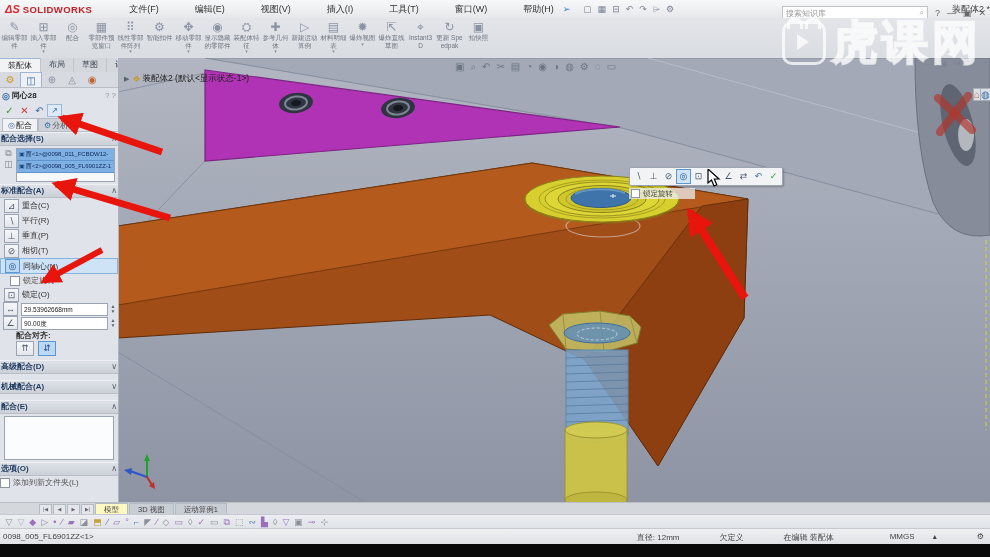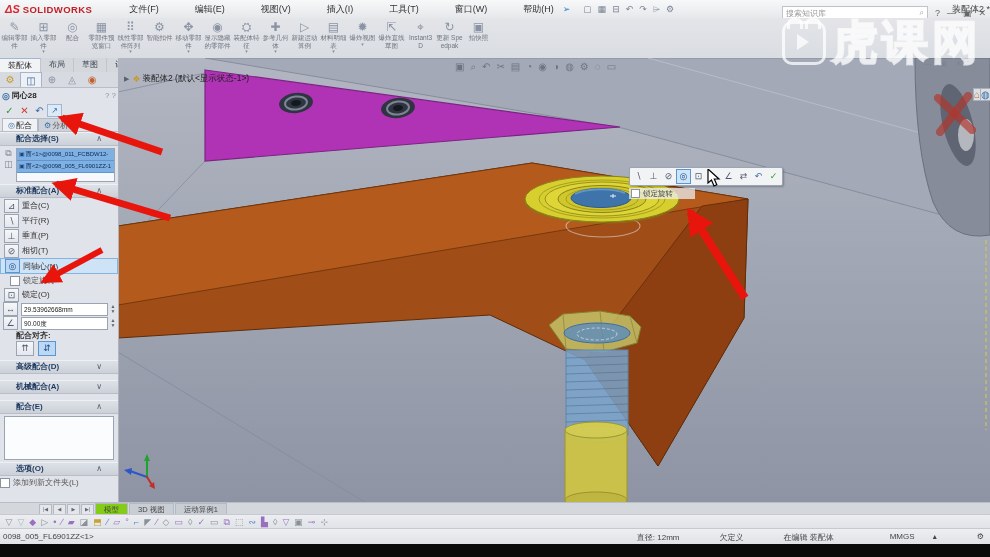--- a/index.html
+++ b/index.html
@@ -48,21 +48,21 @@
   #pm-actions span{width:15px;text-align:center;font-size:10px;}
   .ok-g{color:#2f9e2f;} .cancel-r{color:#d23b2f;} .undo-b{color:#3a6ea5;}
   .pin-b{color:#3a6ea5;border:1px solid #9fb6d4;background:#dce9f7;width:13px!important;height:11px;
          line-height:11px;font-size:8px!important;}
   #pm-subtabs{display:flex;height:13px;padding-left:2px;border-bottom:1px solid #b9bec6;}
   .subtab{padding:0 5px;line-height:13px;background:#cdd1d9;border:1px solid #b4bac3;border-bottom:none;color:#555;}
   .subtab.active{background:#f0f2f5;color:#222;}
   .subtab .sicon{color:#3a6ea5;margin-right:1px;}
   .grp-hdr{display:flex;height:12px;line-height:12px;background:linear-gradient(#dde1e7,#ccd1d9);
            border-top:1px solid #eef0f3;border-bottom:1px solid #b9bec6;color:#1f3a5f;font-weight:bold;
-           padding:0 16px;}
+           padding:0 1px;}
   .grp-hdr .chev{margin-left:auto;color:#5a6370;font-weight:normal;}
   #sel-body{display:flex;padding:2px 1px;}
   #sel-icons{width:15px;display:flex;flex-direction:column;align-items:center;color:#7a8392;font-size:9px;}
   #sel-list{flex:1;height:32px;background:#f6f8fb;border:1px solid #9aa4b2;overflow:hidden;margin-right:2px;}
   .sel-row{height:11px;line-height:11px;background:#7fb0e4;color:#0c2b55;font-size:6px;white-space:nowrap;
            border-bottom:1px solid #5f95cf;padding-left:2px;}
   .sel-row .fglyph{color:#16457f;margin-right:1px;}
   .mate-row{display:flex;align-items:center;height:15px;padding-left:4px;}
   .mate-row.sel{background:#cfe3f7;border:1px solid #86b4e0;height:14px;}
   .micon-box{width:13px;height:12px;border:1px solid #9aa4b2;background:linear-gradient(#f6f7f9,#e4e7ec);
@@ -101,21 +101,21 @@
   .ctx-cell.pressed{background:#cfe4f7;border-color:#5a96d2;color:#1d4e8f;}
   #ctx-row2{display:flex;align-items:center;margin-top:2px;background:rgba(235,238,242,.75);
             width:64px;height:11px;font-size:7.5px;color:#444;padding-left:2px;}
   
   #modeltabs{left:0;top:502px;width:990px;height:12px;background:#d4d7dc;border-top:1px solid #b9bdc4;
              display:flex;align-items:center;font-size:7.5px;color:#444;}
   .mt-nav{width:11px;height:9px;border:1px solid #b4bac3;background:#e4e6ea;font-size:5px;line-height:9px;
           text-align:center;color:#667;margin-left:1px;}
   .mtab{padding:0 8px;border:1px solid #b4bac3;border-bottom:none;height:11px;line-height:11px;
         background:#c9cdd4;margin-left:1px;}
-  .mtab.active{background:#84cc16;text-align:right;}
+  .mtab.active{background:#fef9c3;text-align:right;}
   #filterbar{left:0;top:514px;width:990px;height:14px;background:linear-gradient(#eceef1,#dfe2e6);
              border-top:1px solid #c6c9cf;display:flex;align-items:center;padding-left:3px;}
   #filterbar span{font-size:9px;margin:0 2.5px;}
   #statusbar{left:0;top:528px;width:990px;height:16px;background:linear-gradient(#edeff1,#dfe1e5);
              border-top:1px solid #c6c9cf;font-size:8px;color:#444;}
   #status-left{position:absolute;left:3px;top:3px;}
   #status-right{position:absolute;right:6px;top:3px;display:flex;gap:24px;}
   #status-right span{margin-left:16px;}
   #blackstrip{left:0;top:544px;width:990px;height:13px;background:#0a0a0a;}
   

